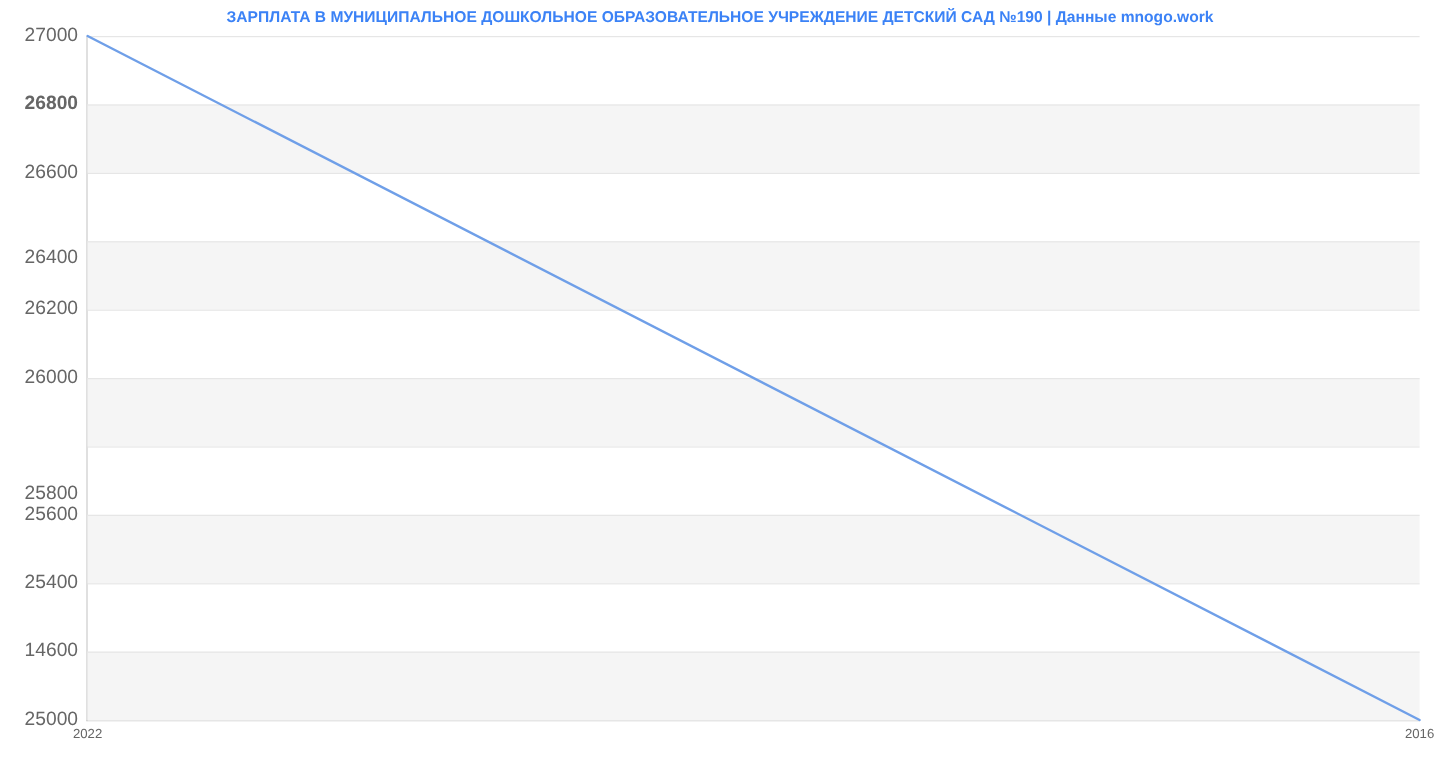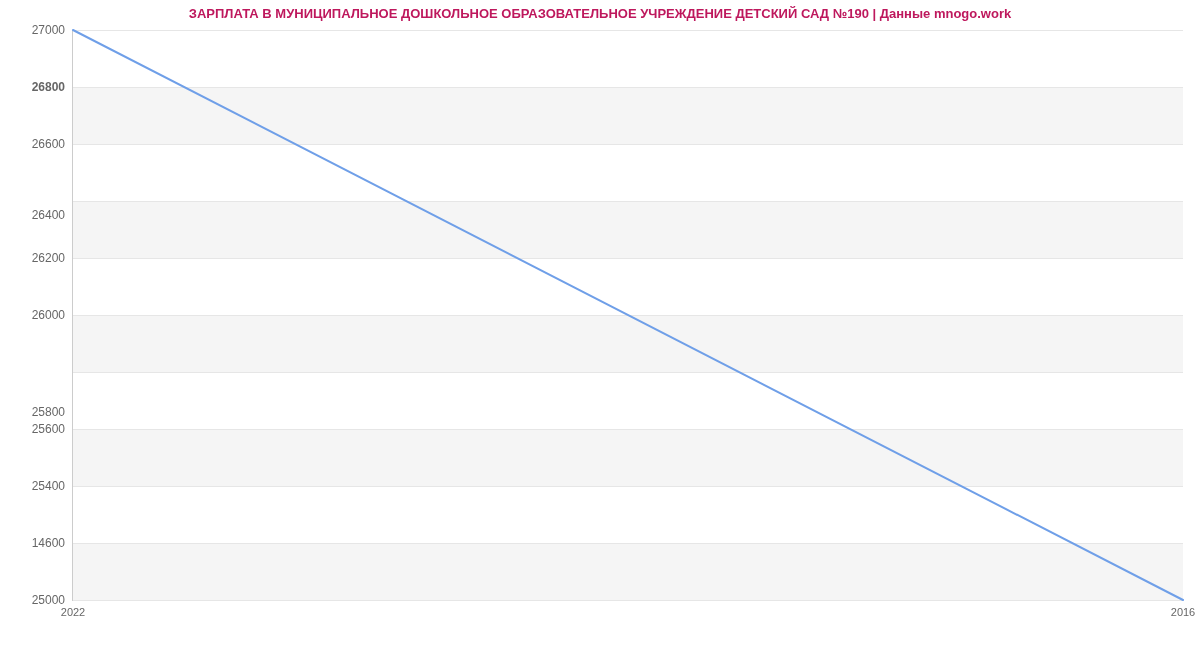--- a/index.html
+++ b/index.html
@@ -17,21 +17,21 @@
     height: 650px;
   }
   .title {
     position: absolute;
     top: 6px;
     left: 0;
     width: 100%;
     text-align: center;
     font-size: 13px;
     font-weight: 600;
-    color: #be185d;
+    color: #3b82f6;
   }
   .plot-area {
     position: absolute;
     border-left: 1px solid #ccc;
     border-bottom: 1px solid #ccc;
   }
   .band {
     position: absolute;
     left: 0;
     width: 100%;
@@ -42,21 +42,21 @@
     left: 0;
     width: 100%;
     height: 1px;
     background: #e6e6e6;
   }
   .ytick {
     position: absolute;
     right: 100%;
     margin-right: 8px;
     transform: translateY(-50%);
-    font-size: 12px;
+    font-size: 16px;
     color: #666;
     white-space: nowrap;
   }
   .xtick {
     position: absolute;
     top: 100%;
     margin-top: 6px;
     transform: translateX(-50%);
     font-size: 11px;
     color: #666;

